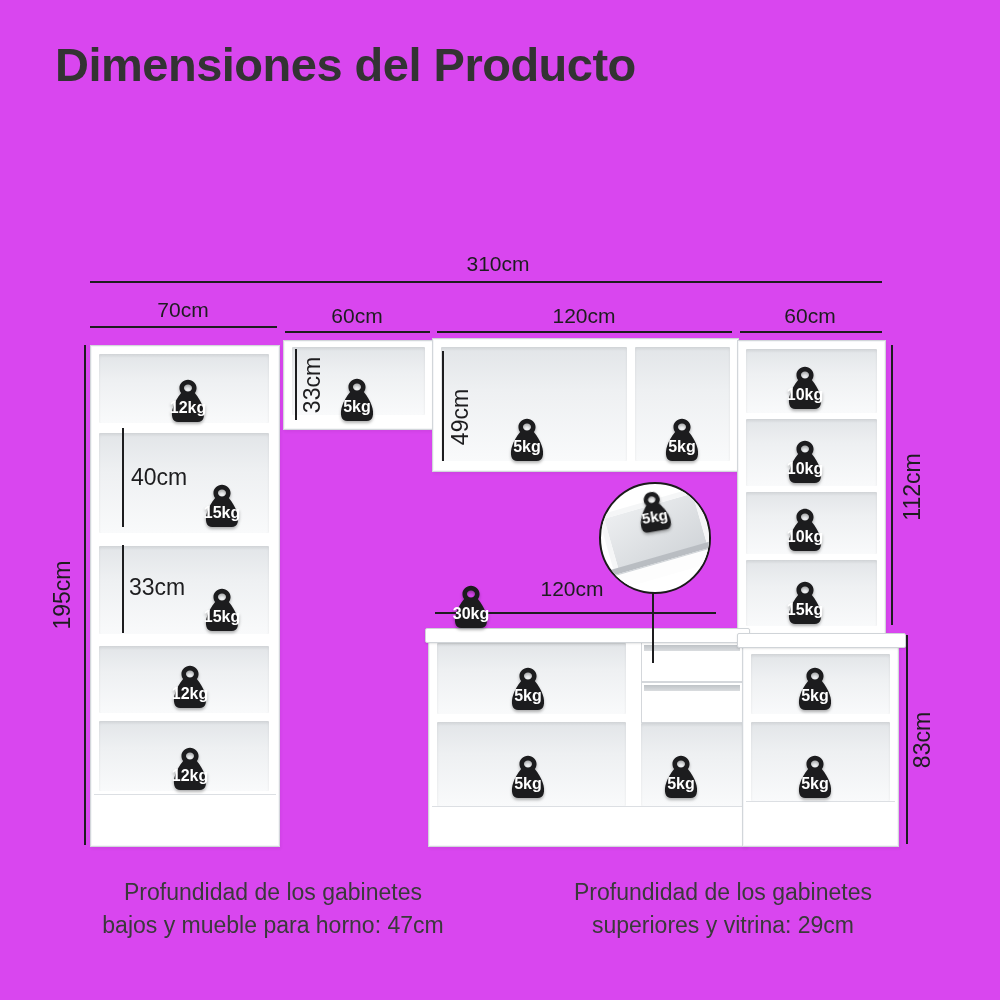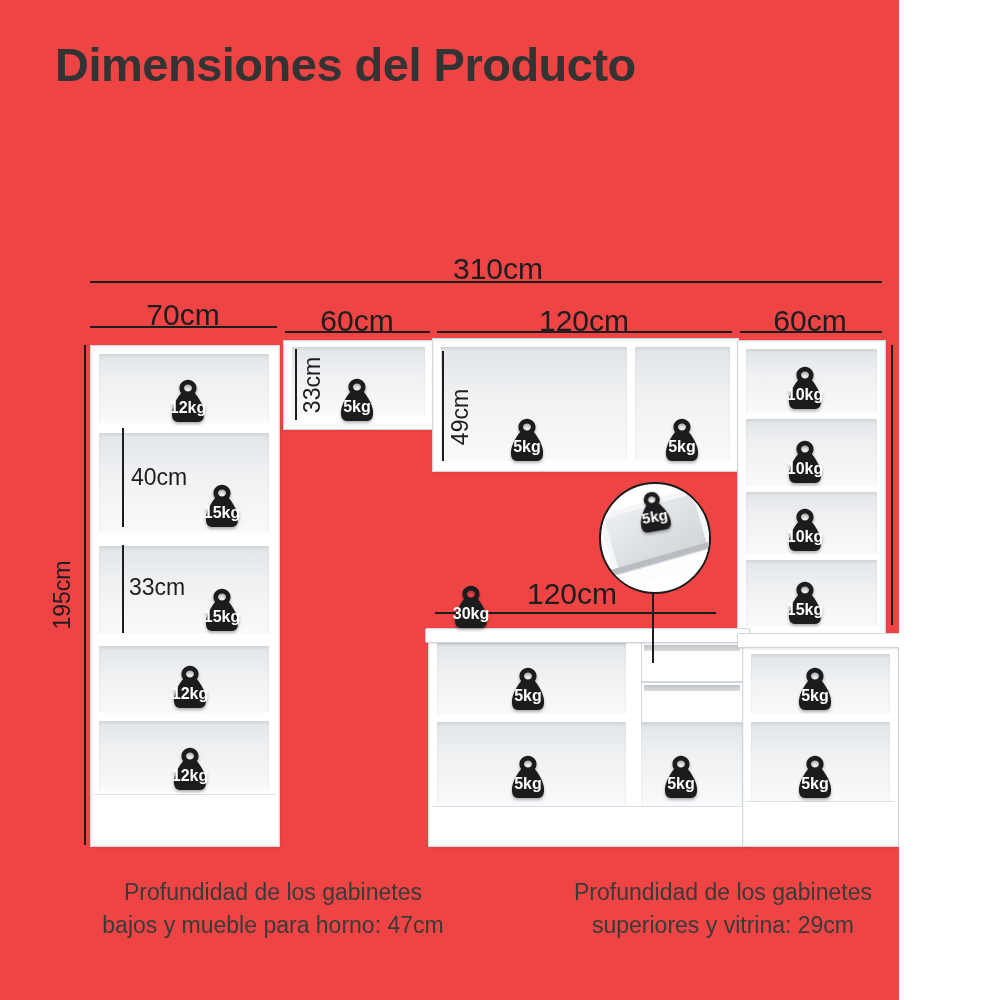--- a/index.html
+++ b/index.html
@@ -1,34 +1,34 @@
 <!DOCTYPE html>
 <html><head>
 <meta charset="utf-8">
 <style>
   html,body{margin:0;padding:0;background:#fff;}
-  #canvas{position:relative;width:899px;height:1000px;background:#ef4444;overflow:hidden;
+  #canvas{position:relative;width:1000px;height:1000px;background:#d946ef;overflow:hidden;
           font-family:"Liberation Sans",sans-serif;color:#1d1d1f;}
   
   .title{position:absolute;left:55px;top:36px;width:620px;font-size:47px;font-weight:bold;
          color:#333;line-height:1.22;letter-spacing:-0.5px;}
   
   .cab{position:absolute;background:#fff;border:1px solid #d2d6da;z-index:4;
        box-shadow:inset 0 0 0 1px #f4f5f7,1px 2px 3px rgba(0,0,0,.05);}
   .cp{position:absolute;background:linear-gradient(180deg,#e2e5e8 0%,#eef0f2 38%,#f9fafb 100%);
       box-shadow:inset 0 2px 3px rgba(0,0,0,.08);border-radius:1px;}
   .ctr{position:absolute;background:#fff;border:1px solid #d0d4d8;border-radius:2px;
        box-shadow:0 1px 2px rgba(0,0,0,.10);z-index:6;}
   .pl{position:absolute;height:1px;background:#dcdfe3;left:3px;right:3px;}
   .dw{position:absolute;background:#fff;border:1px solid #d4d7db;box-sizing:border-box;}
   .dwh{position:absolute;left:2px;right:2px;top:2px;height:6px;
        background:linear-gradient(#bfc3c7,#dadcdf);}
   
   .ln{position:absolute;background:#1d1d1f;z-index:10;}
-  .hl{position:absolute;font-size:30px;color:#1d1d1f;z-index:10;transform:translateX(-50%);white-space:nowrap;}
+  .hl{position:absolute;font-size:21px;color:#1d1d1f;z-index:10;transform:translateX(-50%);white-space:nowrap;}
   .hll{position:absolute;font-size:23px;color:#1d1d1f;z-index:10;white-space:nowrap;}
   .vl{position:absolute;font-size:23px;color:#1d1d1f;z-index:10;white-space:nowrap;
       transform:translate(-50%,-50%) rotate(-90deg);}
   
   .kw{position:absolute;width:54px;height:46px;z-index:15;
       filter:drop-shadow(0 2px 1.5px rgba(0,0,0,.30));}
   .kw svg{width:100%;height:100%;display:block;}
   .kp{fill:#1c1c1e;}
   .kl{position:absolute;left:0;right:0;top:20px;text-align:center;
       font-size:16px;font-weight:bold;color:#fff;}

